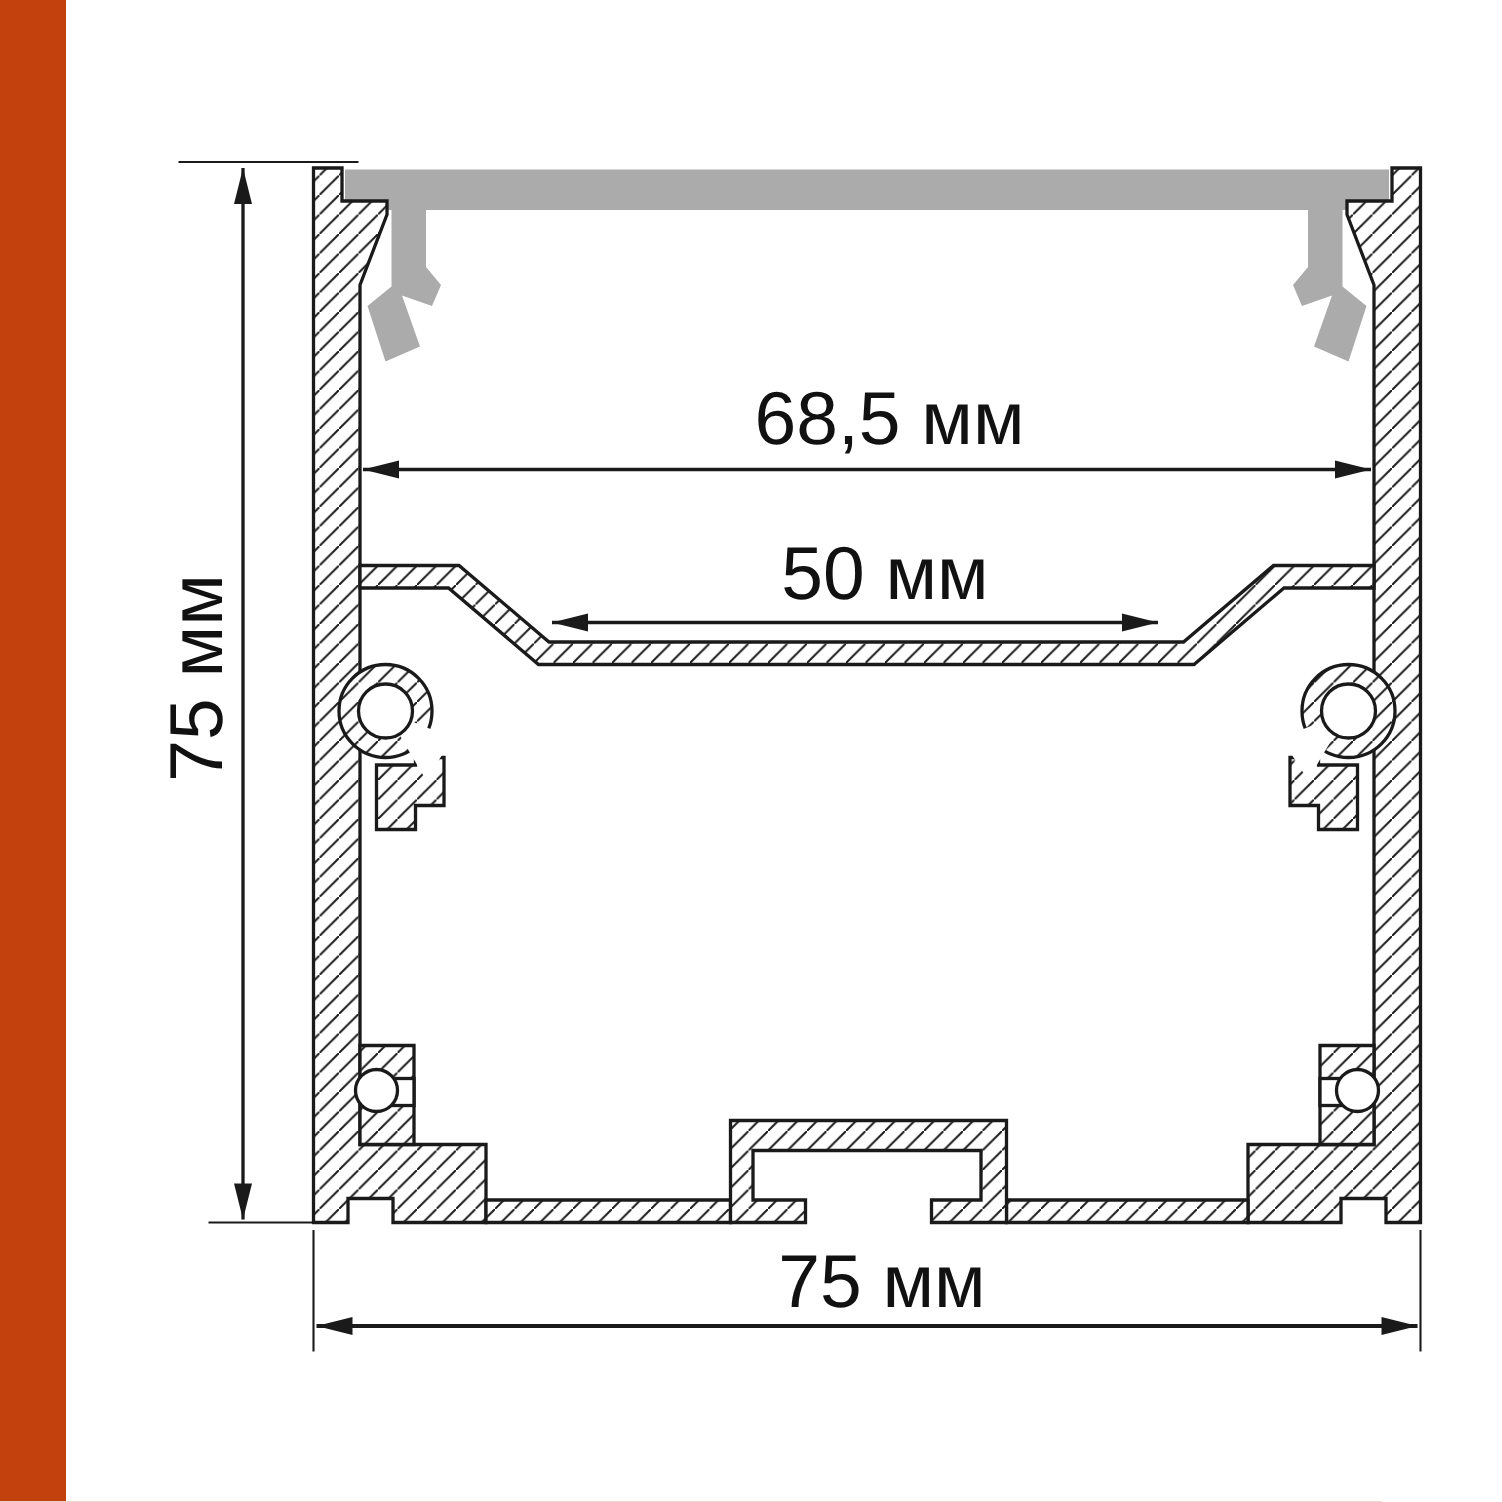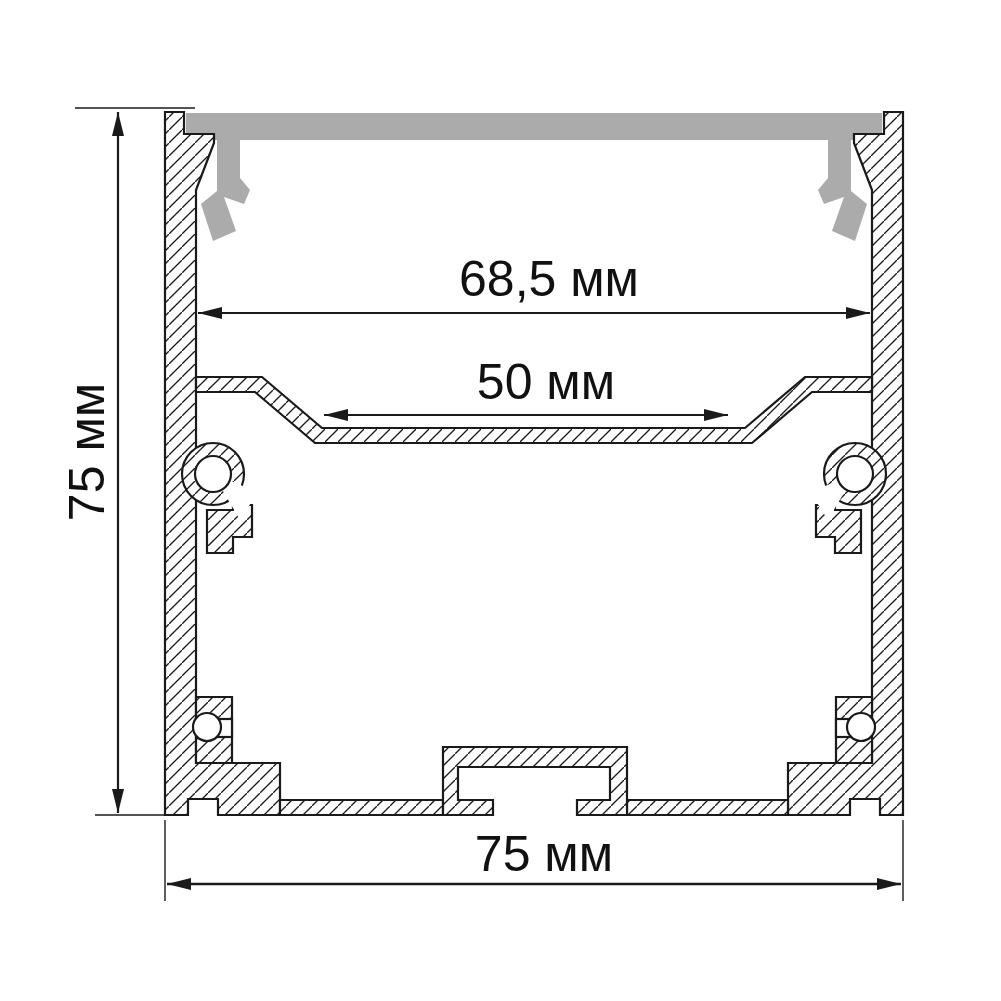--- a/index.html
+++ b/index.html
@@ -6,20 +6,21 @@
     margin: 0;
     padding: 0;
     background: #ffffff;
   }
   .stage {
     width: 877px;
     height: 1001px;
     position: relative;
     background: #c2410c;
     font-family: "Liberation Sans", sans-serif;
+    padding-left: 44px;
   }
   svg { display: block; }
   text.dim-label {
     font-family: "Liberation Sans", sans-serif;
     font-size: 50px;
     fill: #111111;
   }
 </style>
 </head>
 <body>

